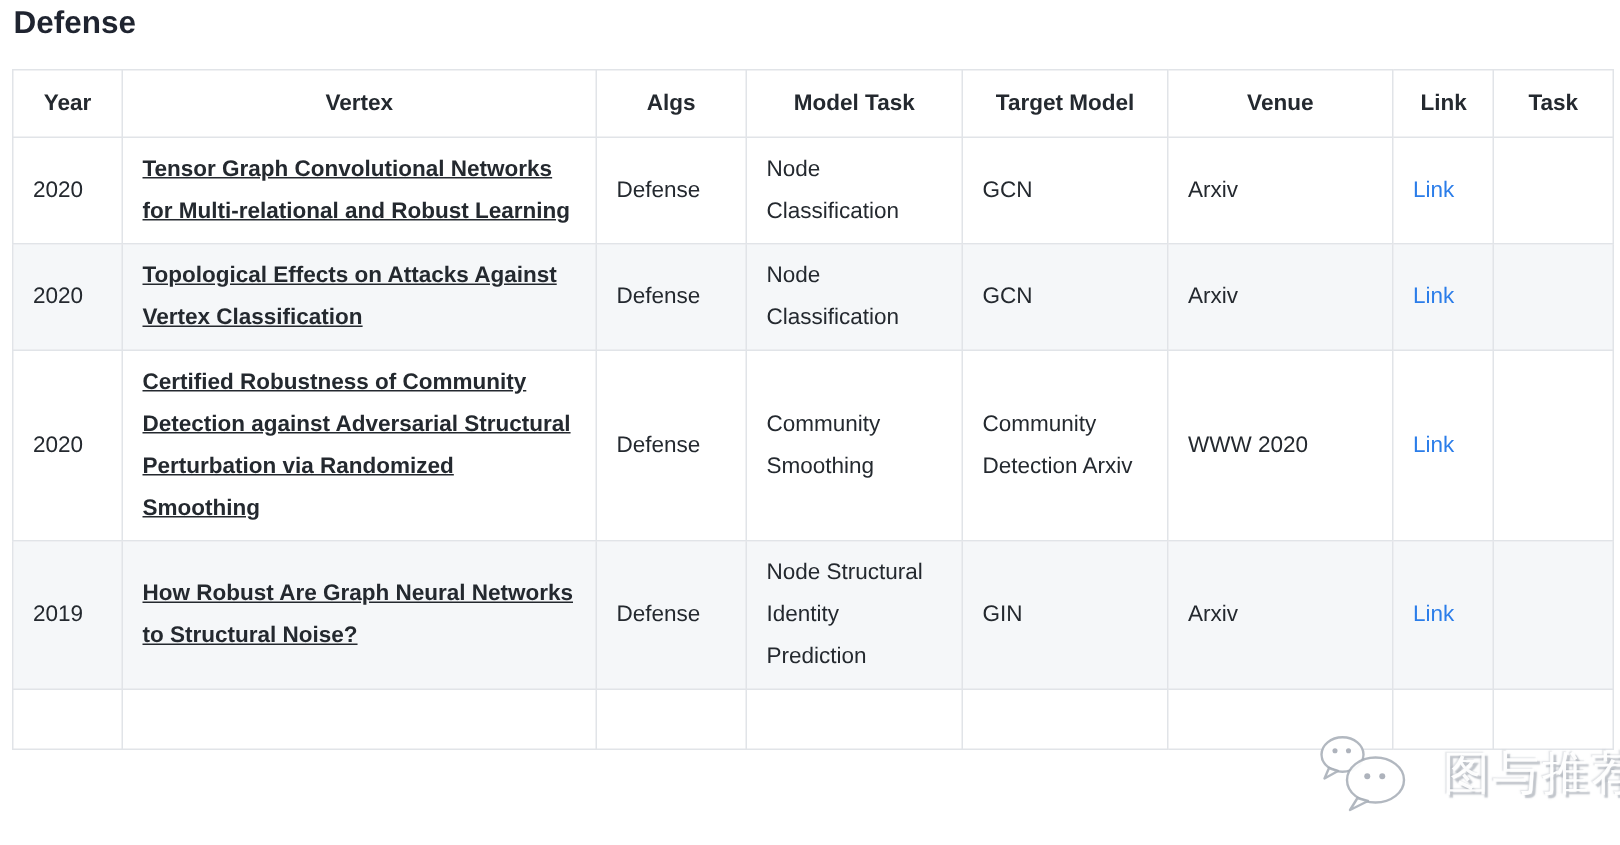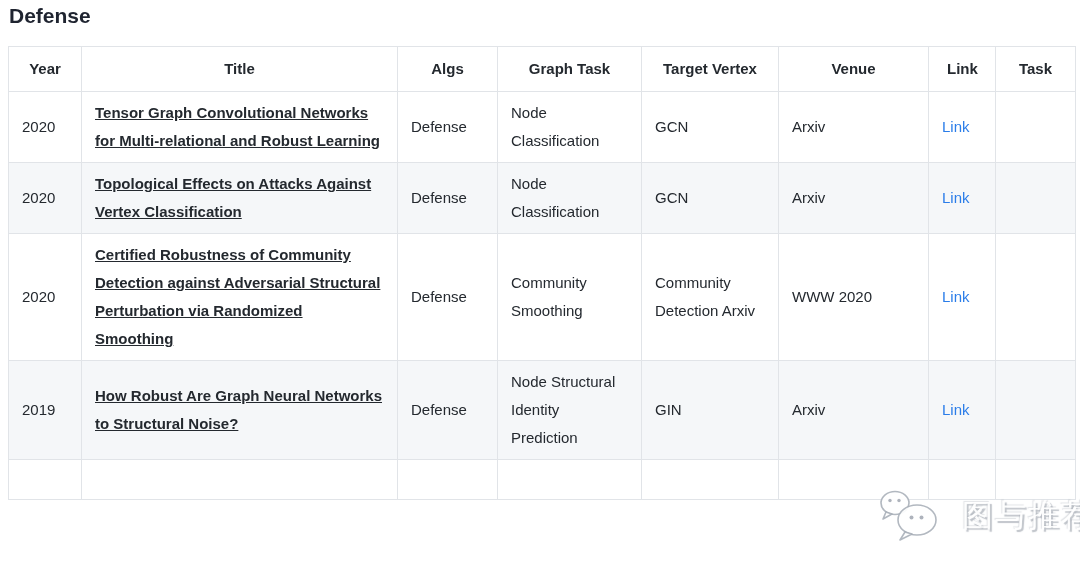--- a/index.html
+++ b/index.html
@@ -71,24 +71,24 @@
       <col style="width: 100px;">
       <col style="width: 144px;">
       <col style="width: 137px;">
       <col style="width: 150px;">
       <col style="width: 67px;">
       <col style="width: 80px;">
     </colgroup>
   <thead>
       <tr>
         <th>Year</th>
-        <th>Title</th>
+        <th>Vertex</th>
         <th>Algs</th>
-        <th>Graph Task</th>
-        <th>Target Vertex</th>
+        <th>Model Task</th>
+        <th>Target Model</th>
         <th>Venue</th>
         <th>Link</th>
         <th>Task</th>
       </tr>
     </thead>
   <tbody>
       <tr>
         <td class="col-year">2020</td>
         <td class="col-title">Tensor Graph Convolutional Networks for Multi-relational and Robust Learning</td>
         <td class="col-type">Defense</td>

